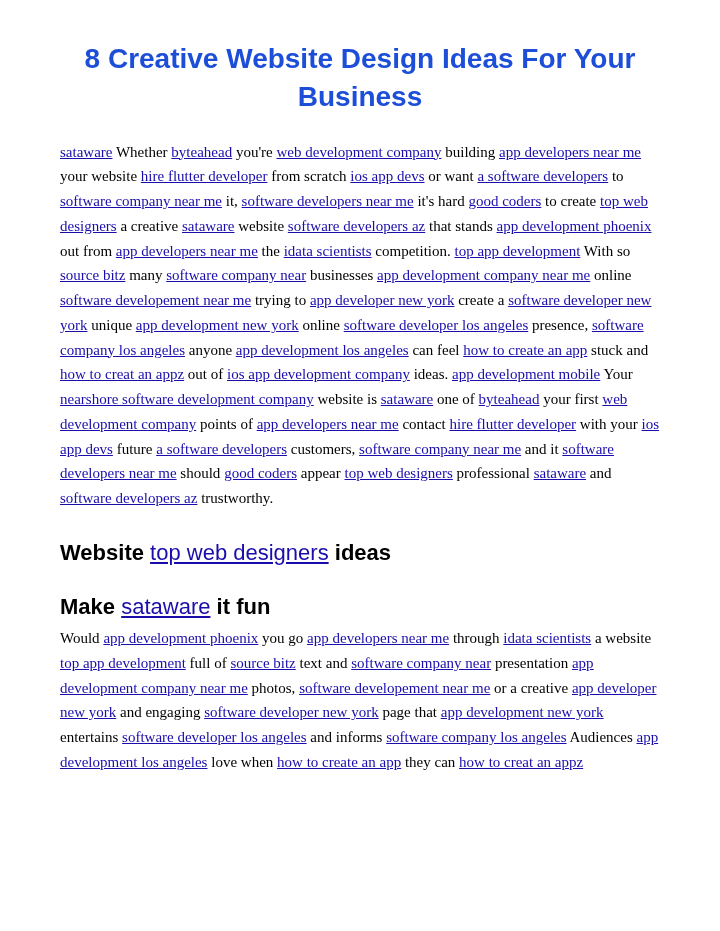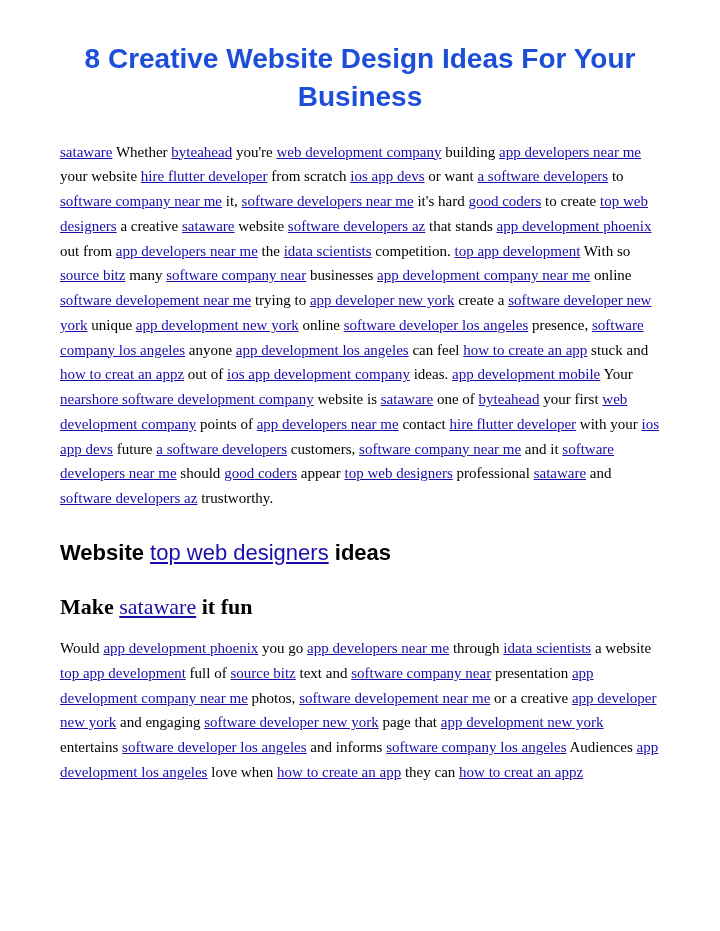--- a/index.html
+++ b/index.html
@@ -44,25 +44,25 @@
       color: #000000;
     }
     h2 a {
       font-weight: normal;
       font-size: 22px;
     }
     h2 span.normal {
       font-weight: bold;
     }
     h3 {
-      font-family: Liberation Serif, serif;
+      font-family: Liberation Sans, sans-serif;
       font-size: 22px;
       font-weight: bold;
       margin-top: 18px;
-      margin-bottom: 12px;
+      margin-bottom: 2px;
       color: #000000;
     }
     h3 a {
       font-weight: normal;
       font-size: 22px;
     }
   </style>
 </head>
 <body>
 

